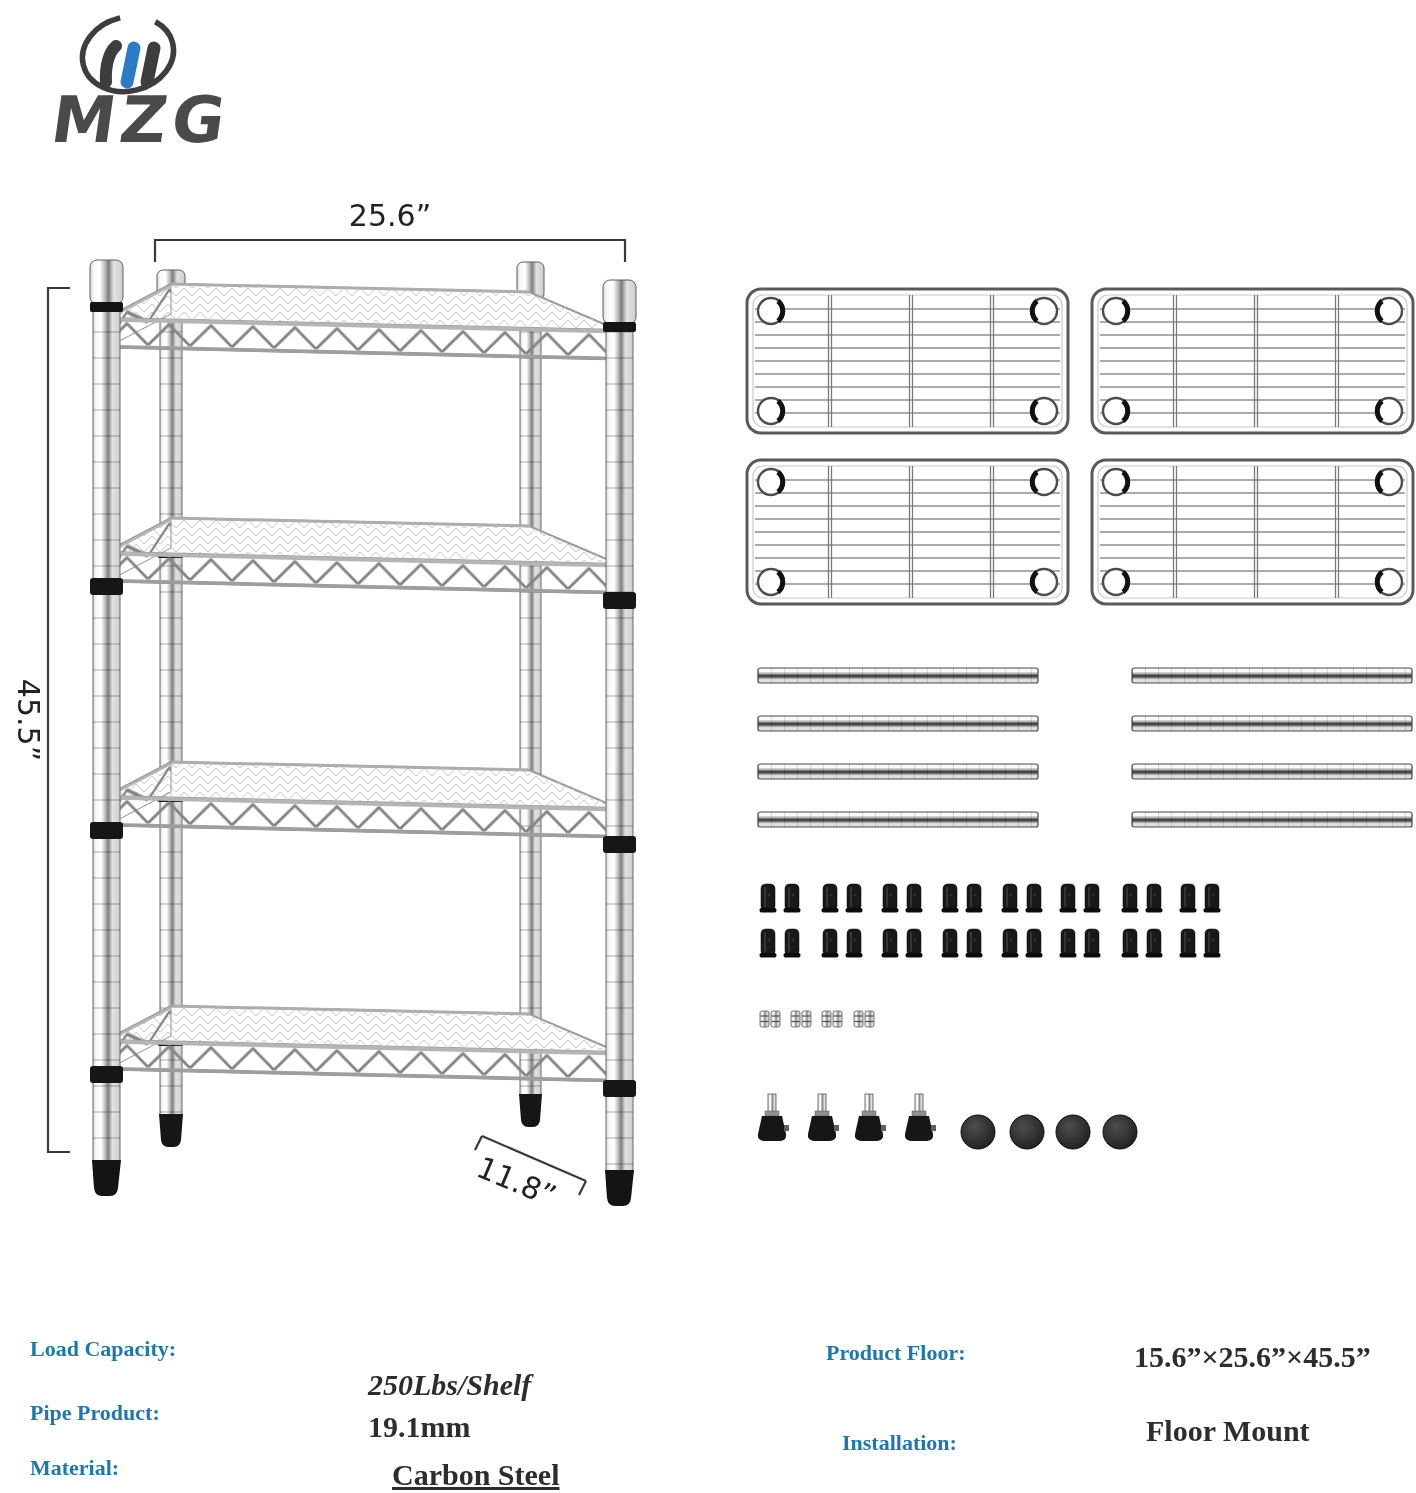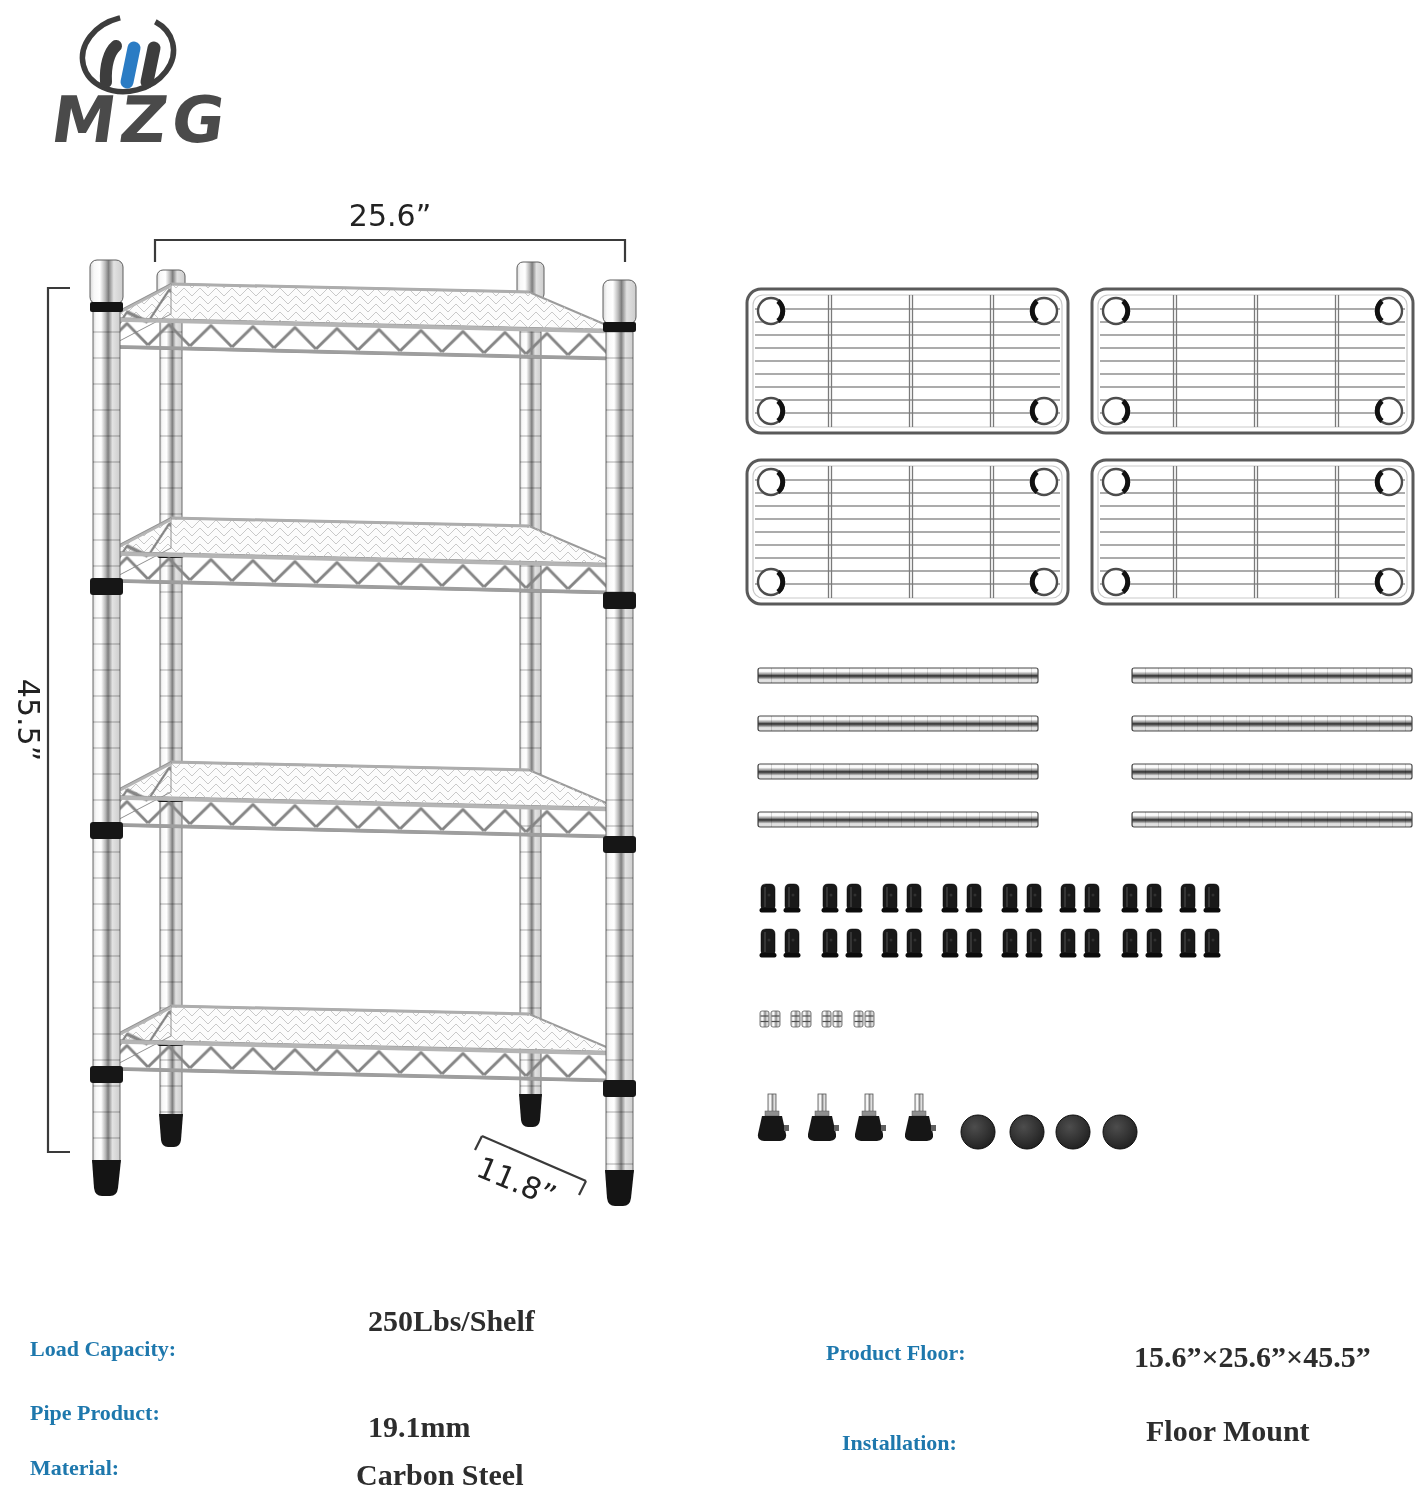--- a/index.html
+++ b/index.html
@@ -329,27 +329,27 @@
 
     <g>
       <circle cx="978" cy="1132" r="17" fill="url(#capGrad)" stroke="#0d0d0d"></circle>
       <circle cx="1027" cy="1132" r="17" fill="url(#capGrad)" stroke="#0d0d0d"></circle>
       <circle cx="1073" cy="1132" r="17" fill="url(#capGrad)" stroke="#0d0d0d"></circle>
       <circle cx="1120" cy="1132" r="17" fill="url(#capGrad)" stroke="#0d0d0d"></circle>
     </g>
   </svg>
 
   <div class="abs slabel" style="left:30px;top:1336px;">Load Capacity:</div>
-  <div class="abs svalue" style="left:368px;top:1304px;">250Lbs/Shelf</div>
+  <div class="abs svalue" style="left:368px;top:1368px;font-style:italic;">250Lbs/Shelf</div>
 
   <div class="abs slabel" style="left:30px;top:1400px;">Pipe Product:</div>
   <div class="abs svalue" style="left:368px;top:1410px;">19.1mm</div>
 
   <div class="abs slabel" style="left:30px;top:1455px;text-align:center;">Material:</div>
-  <div class="abs svalue" style="left:356px;top:1458px;">Carbon Steel</div>
+  <div class="abs svalue" style="left:392px;top:1458px;text-decoration:underline;">Carbon Steel</div>
 
   <div class="abs slabel" style="left:826px;top:1340px;">Product Floor:</div>
   <div class="abs svalue" style="left:1134px;top:1340px;">15.6”×25.6”×45.5”</div>
 
   <div class="abs slabel" style="left:842px;top:1430px;">Installation:</div>
   <div class="abs svalue" style="left:1146px;top:1406px;margin-top:8px;">Floor Mount</div>
 
 </div>
 
 </body></html>

